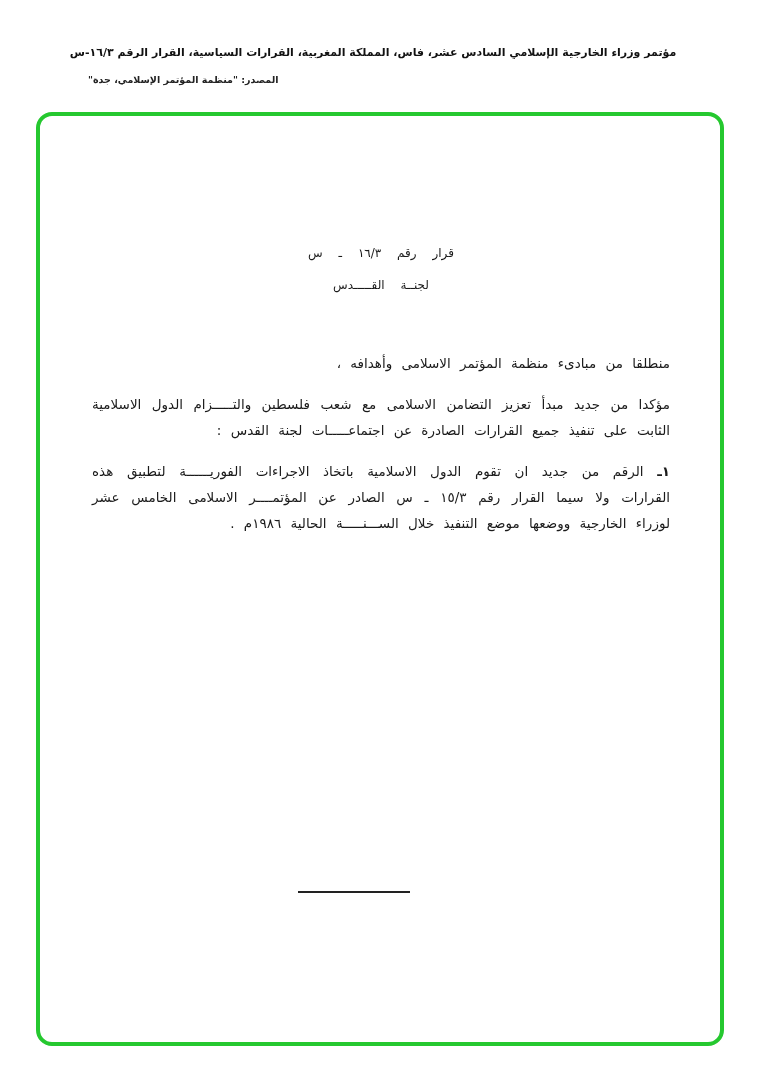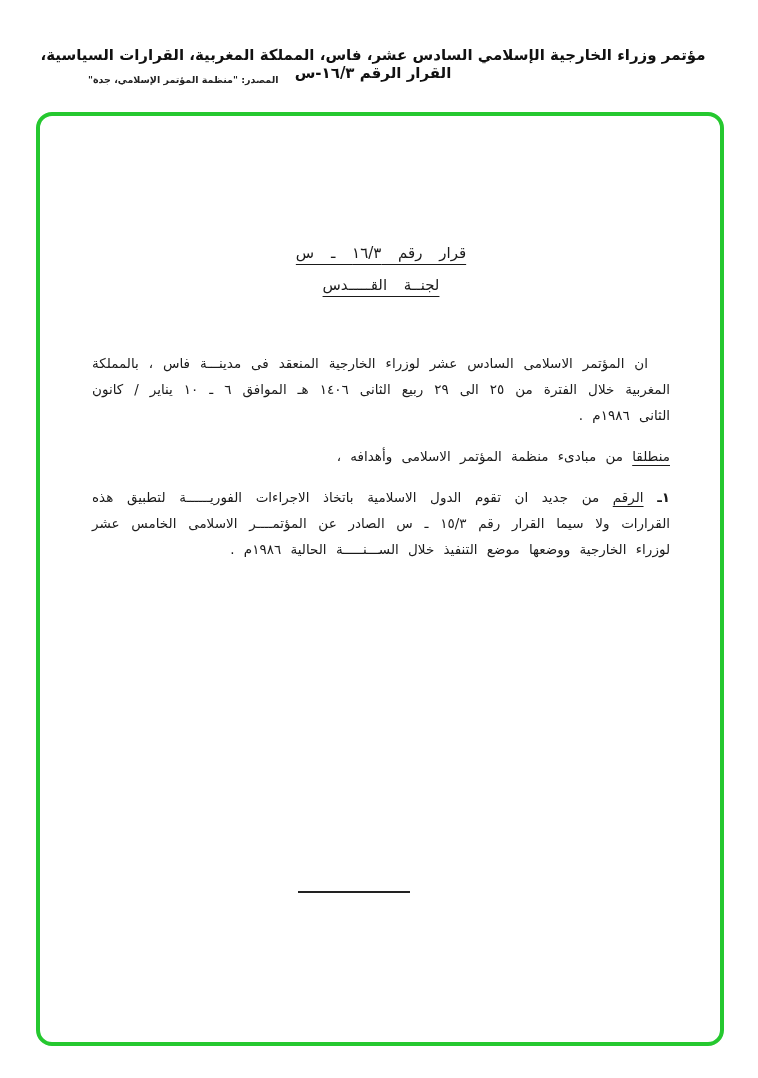--- a/index.html
+++ b/index.html
@@ -6,49 +6,49 @@
   html,body { background:#ffffff; }
   body {
     width:758px; height:1078px;
     position:relative; overflow:hidden;
     font-family:"DejaVu Sans", sans-serif;
     color:#1a1a1a;
   }
   .header-citation {
     position:absolute; top:46px; left:18px; right:30px;
     direction:rtl; text-align:center;
-    font-weight:bold; font-size:15px; color:#111;
+    font-weight:bold; font-size:11px; color:#111;
     letter-spacing:0.2px;
   }
   .source-note {
     position:absolute; top:74px; left:88px;
     direction:rtl; font-weight:bold; font-size:9.5px; color:#222;
   }
   .page-frame {
     position:absolute; left:36px; top:112px;
     width:688px; height:934px;
     border:4px solid #25c82f; border-radius:16px;
     background:#ffffff;
   }
   .content {
     position:absolute; left:92px; top:240px; width:578px;
     direction:rtl;
     font-size:13.5px; line-height:26px;
     letter-spacing:0.3px; word-spacing:5px;
   }
   .title-block { text-align:center; margin-bottom:52px; }
   .title-line {
-    font-size:15px; font-weight:500;
+    font-size:12px; font-weight:500;
     letter-spacing:1px; word-spacing:12px;
-    text-decoration:underline; text-underline-offset:6px;
+    text-underline-offset:6px;
     margin-bottom:6px;
   }
   .para { text-align:justify; margin-bottom:15px; }
   .para.preamble { text-indent:22px; }
-  .lead { text-decoration:underline; text-underline-offset:4px; }
+  .lead { text-underline-offset:4px; }
   .num { letter-spacing:0;font-weight:bold; }
   .closing-rule {
     position:absolute; left:298px; top:891px; width:112px;
     border-top:2px solid #222;
   }
 </style>
 </head>
 <body>
 
 <div class="header-citation">مؤتمر وزراء الخارجية الإسلامي السادس عشر، فاس، المملكة المغربية، القرارات السياسية، القرار الرقم ١٦/٣-س</div>
@@ -57,30 +57,31 @@
 
 <div class="page-frame"></div>
 
 <div class="content">
 
   <div class="title-block">
     <div class="title-line">قرار رقم ١٦/٣ ـ س</div>
     <div class="title-line">لجنــة  القـــــدس</div>
   </div>
 
-  <p class="para preamble">
-    <span>ان المؤتمر الاسلامى السادس عشر لوزراء الخارجية المنعقد فى مدينـــة فاس ، بالمملكة المغربية خلال الفترة من ٢٥ الى ٢٩ ربيع الثانى ١٤٠٦ هـ الموافق ٦ ـ ١٠ يناير / كانون الثانى ١٩٨٦م .</span>
-  </p>
 
   <p class="para">
     <span class="lead">منطلقا</span>
     <span>من مبادىء منظمة المؤتمر الاسلامى وأهدافه ،</span>
   </p>
 
 
+  <p class="para">
+    <span class="lead">مؤكدا</span>
+    <span>من جديد مبدأ تعزيز التضامن الاسلامى مع شعب فلسطين والتـــــزام الدول الاسلامية الثابت على تنفيذ جميع القرارات الصادرة عن اجتماعـــــات لجنة القدس :</span>
+  </p>
 
   <p class="para">
     <span class="num">١ـ</span>
     <span class="lead">الرقم</span>
     <span>من جديد ان تقوم الدول الاسلامية باتخاذ الاجراءات الفوريــــــة لتطبيق هذه القرارات ولا سيما القرار رقم ١٥/٣ ـ س الصادر عن المؤتمــــر الاسلامى الخامس عشر لوزراء الخارجية ووضعها موضع التنفيذ خلال الســـنـــــة الحالية ١٩٨٦م .</span>
   </p>
 
 
 </div>
 

